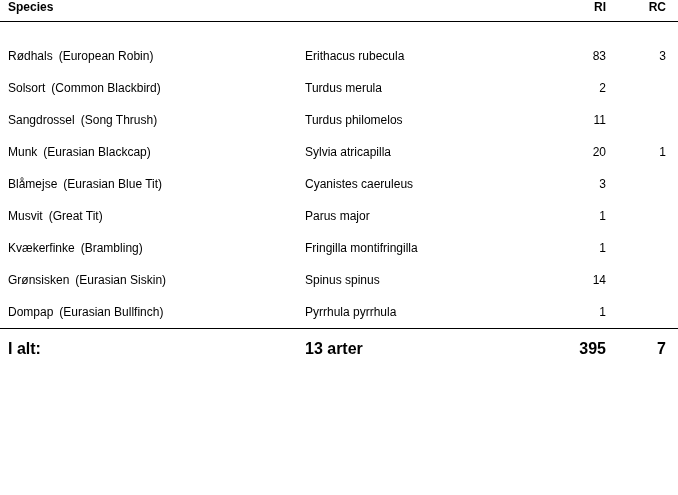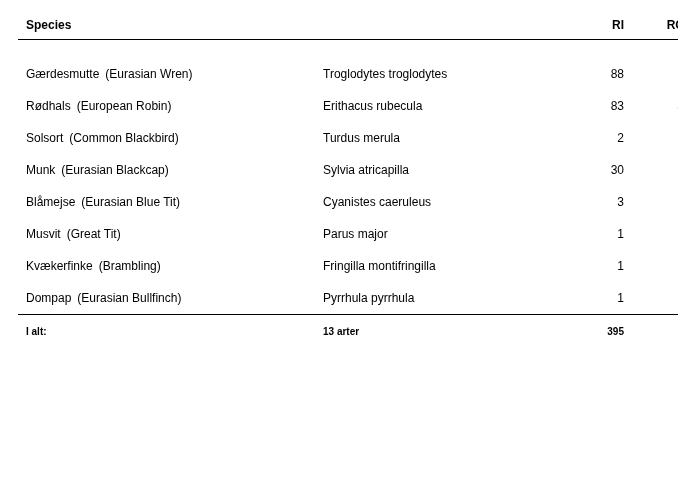--- a/index.html
+++ b/index.html
@@ -13,21 +13,21 @@
     font-family: "Liberation Sans", sans-serif;
     color: #000000;
     font-size: 12px;
     overflow: hidden;
   }
   .sheet {
     position: relative;
     width: 602px;
     height: 495px;
     box-sizing: border-box;
-    padding: 18px;
+    padding: 0;
   }
   table.bird-table {
     width: 678px;
     border-collapse: collapse;
     table-layout: fixed;
   }
   table.bird-table col.c-danish { width: 305px; }
   table.bird-table col.c-latin  { width: 245px; }
   table.bird-table col.c-ri     { width: 68px; }
   table.bird-table col.c-rc     { width: 60px; }
@@ -71,21 +71,21 @@
   tbody tr.data-row td.latin {
     padding-left: 0;
   }
   td.num {
     text-align: right;
     padding-right: 12px !important;
   }
   .dk-name { }
   .en-name { padding-left: 6px; }
   tfoot td {
-    font-size: 10px;
+    font-size: 16px;
     font-weight: bold;
     padding: 10px 0 0 0;
     vertical-align: top;
     white-space: nowrap;
   }
   tfoot td.total-label { padding-left: 8px; }
   tfoot td.total-count { padding-left: 0; }
   tfoot td.num { text-align: right; padding-right: 12px !important; }
   .footer-rule td {
     border-top: 1px solid #000000;
@@ -115,46 +115,46 @@
       </tr>
       <tr class="header-rule">
         <td colspan="4"></td>
       </tr>
     </thead>
     <tbody>
       <tr class="spacer-row">
           <td colspan="4"></td>
         </tr>
 
-      <tr class="data-row">
-        <td class="danish"><span class="dk-name">Gærdesmutte</span><span class="en-name">(Eurasian Wren)</span></td>
-        <td class="latin">Troglodytes troglodytes</td>
-        <td class="num">88</td>
-        <td class="num"></td>
-      </tr>
 
       <tr class="data-row">
         <td class="danish"><span class="dk-name">Rødhals</span><span class="en-name">(European Robin)</span></td>
         <td class="latin">Erithacus rubecula</td>
         <td class="num">83</td>
         <td class="num">3</td>
       </tr>
 
       <tr class="data-row">
         <td class="danish"><span class="dk-name">Solsort</span><span class="en-name">(Common Blackbird)</span></td>
         <td class="latin">Turdus merula</td>
         <td class="num">2</td>
         <td class="num"></td>
       </tr>
 
+      <tr class="data-row">
+        <td class="danish"><span class="dk-name">Sangdrossel</span><span class="en-name">(Song Thrush)</span></td>
+        <td class="latin">Turdus philomelos</td>
+        <td class="num">11</td>
+        <td class="num"></td>
+      </tr>
 
       <tr class="data-row">
         <td class="danish"><span class="dk-name">Munk</span><span class="en-name">(Eurasian Blackcap)</span></td>
         <td class="latin">Sylvia atricapilla</td>
-        <td class="num">30</td>
+        <td class="num">20</td>
         <td class="num">1</td>
       </tr>
 
 
 
       <tr class="data-row">
         <td class="danish"><span class="dk-name">Blåmejse</span><span class="en-name">(Eurasian Blue Tit)</span></td>
         <td class="latin">Cyanistes caeruleus</td>
         <td class="num">3</td>
         <td class="num"></td>
@@ -168,20 +168,26 @@
       </tr>
 
 
       <tr class="data-row">
         <td class="danish"><span class="dk-name">Kvækerfinke</span><span class="en-name">(Brambling)</span></td>
         <td class="latin">Fringilla montifringilla</td>
         <td class="num">1</td>
         <td class="num"></td>
       </tr>
 
+      <tr class="data-row">
+        <td class="danish"><span class="dk-name">Grønsisken</span><span class="en-name">(Eurasian Siskin)</span></td>
+        <td class="latin">Spinus spinus</td>
+        <td class="num">14</td>
+        <td class="num"></td>
+      </tr>
 
       <tr class="data-row">
         <td class="danish"><span class="dk-name">Dompap</span><span class="en-name">(Eurasian Bullfinch)</span></td>
         <td class="latin">Pyrrhula pyrrhula</td>
         <td class="num">1</td>
         <td class="num"></td>
       </tr>
     </tbody>
     <tfoot>
       <tr class="footer-rule">

